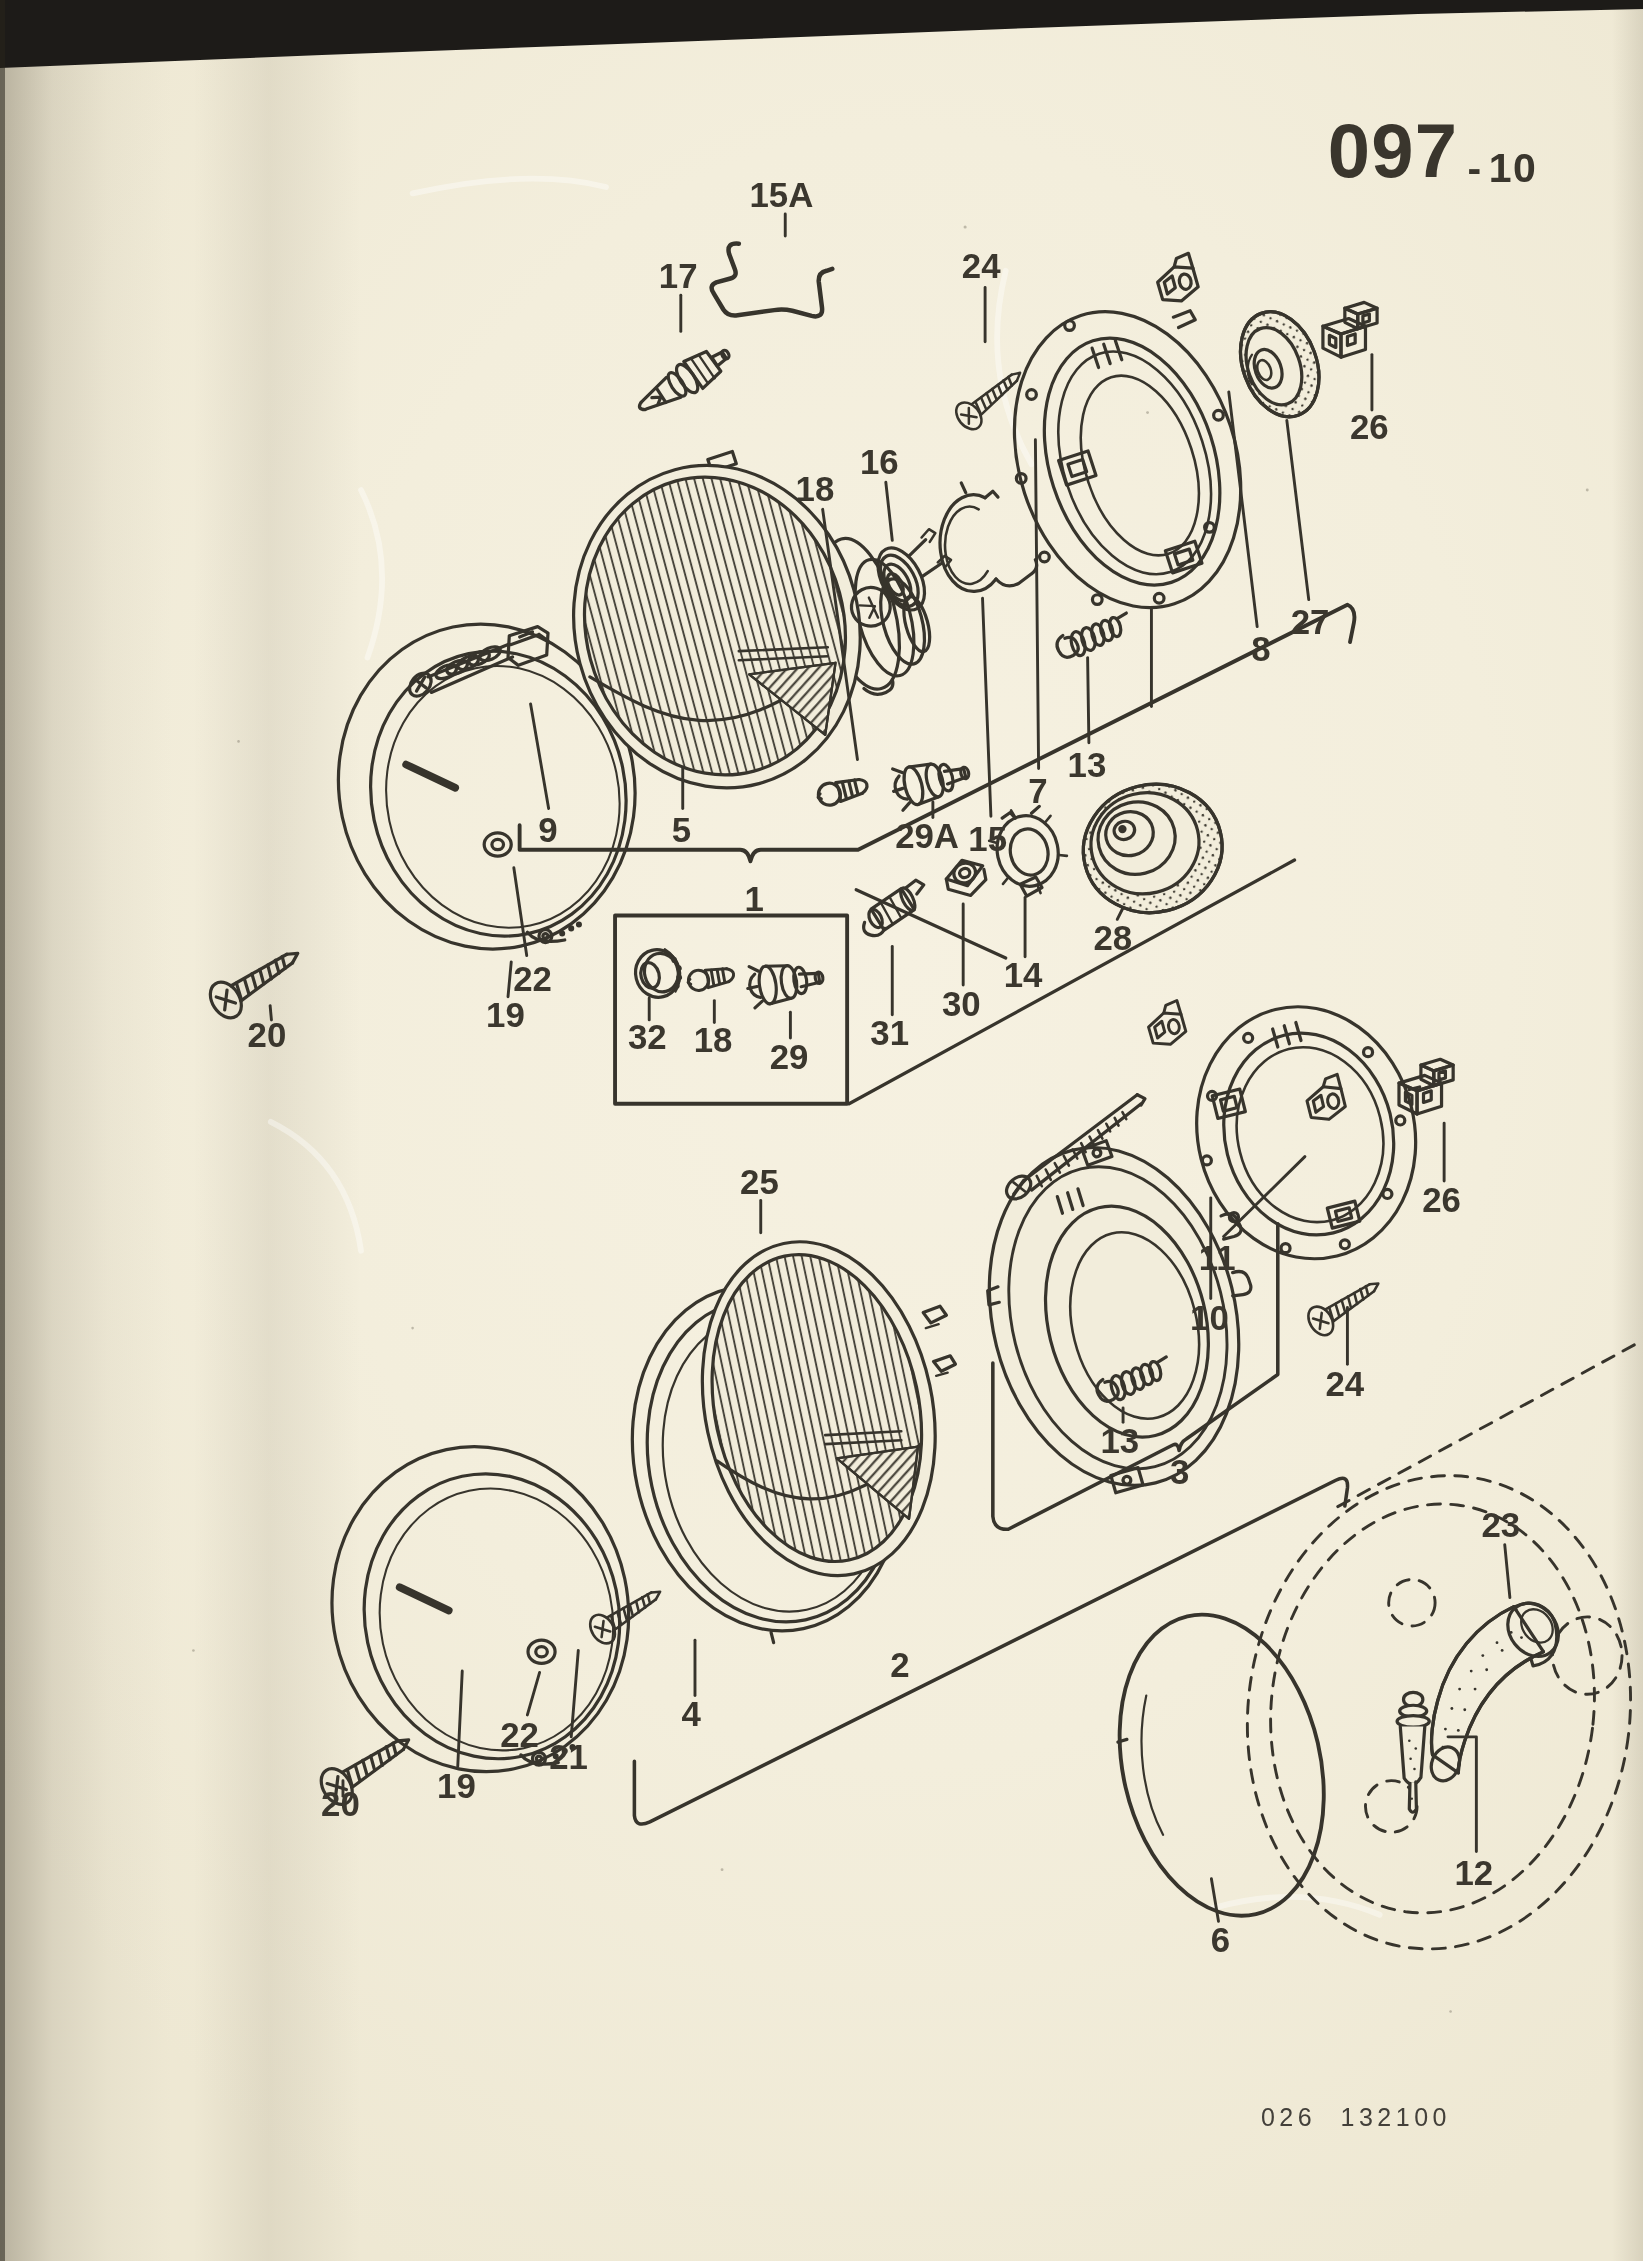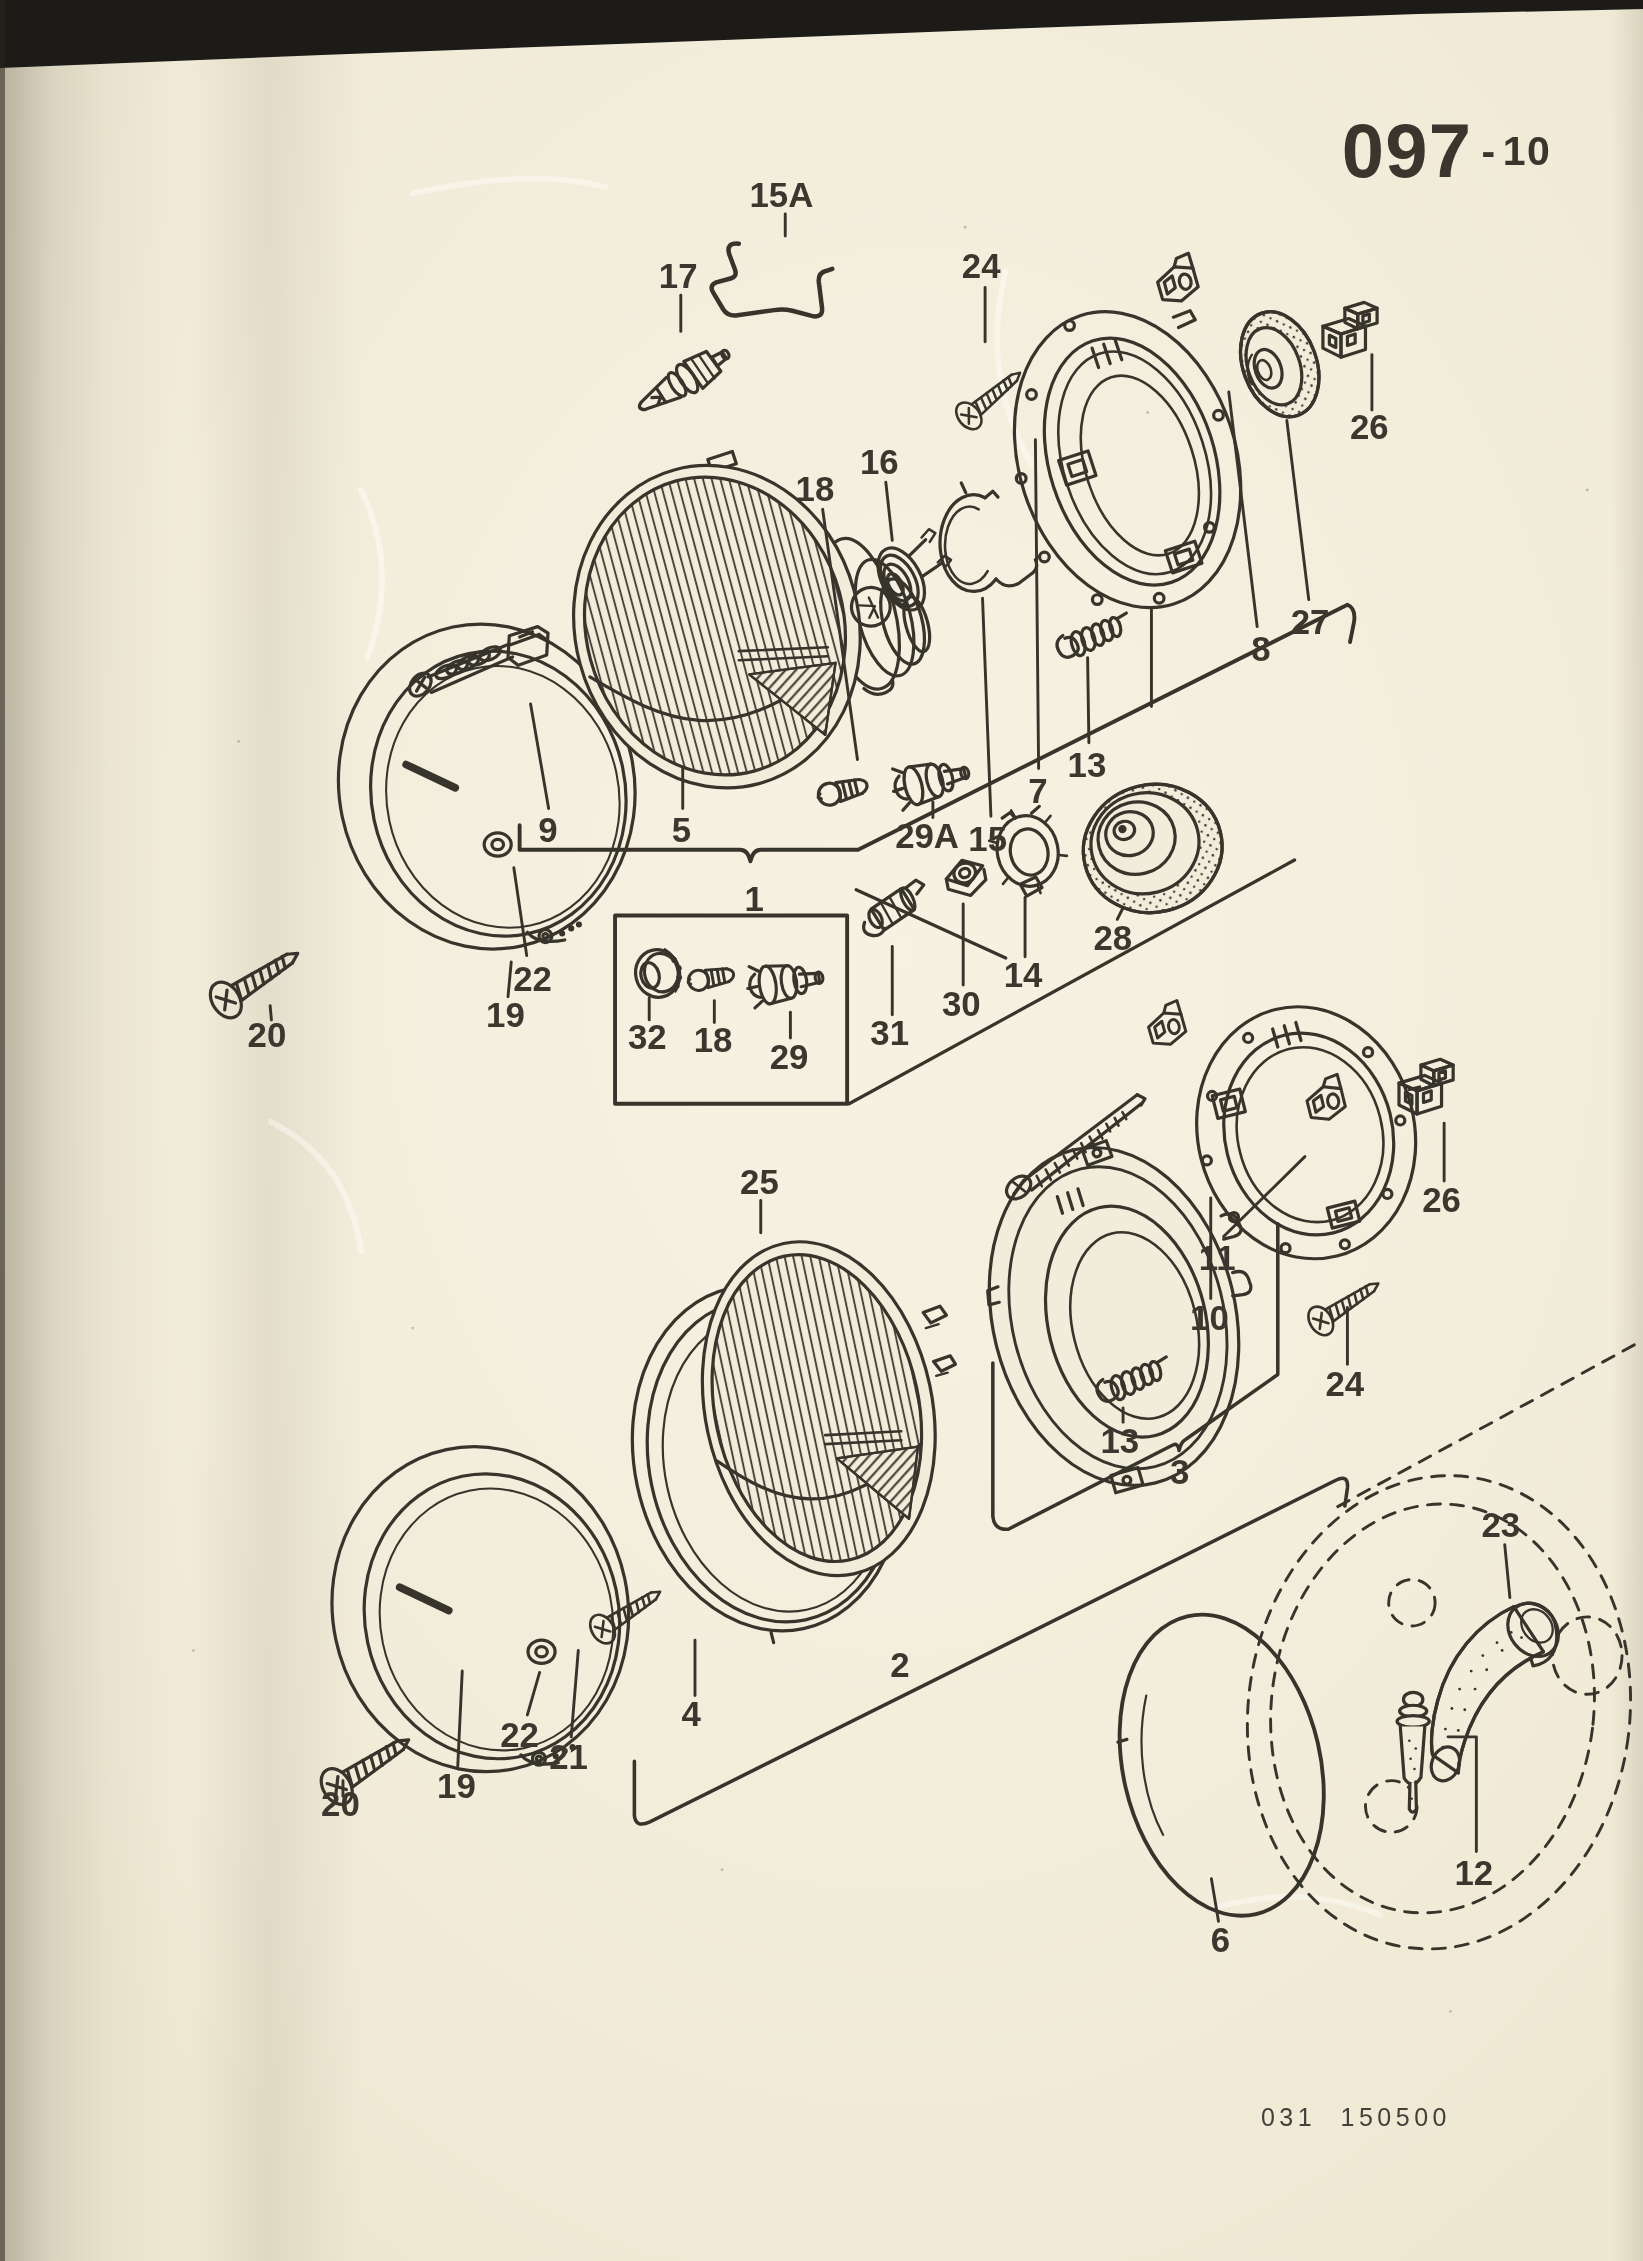--- a/index.html
+++ b/index.html
@@ -24,22 +24,22 @@
   .gutter-line{position:absolute;left:0;top:0;bottom:0;width:4.5px;background:rgba(40,36,28,.55);}
   .crease-shadow{
     position:absolute;left:193px;top:0;bottom:0;width:168px;
     background:linear-gradient(90deg, rgba(92,82,60,0) 0%, rgba(92,82,60,.10) 45%, rgba(92,82,60,0) 100%);
   }
   .right-shadow{
     position:absolute;right:0;top:0;bottom:0;width:32px;
     background:linear-gradient(270deg, rgba(80,70,50,.14), rgba(80,70,50,0));
   }
   .header{
-    position:absolute;top:113px;right:93px;
-    display:flex;align-items:center;color:#3a362d;
+    position:absolute;top:113px;right:107px;
+    display:flex;align-items:flex-end;color:#3a362d;
     font-weight:700;letter-spacing:1.3px;
   }
   .header .code{font-size:76px;line-height:1;}
   .header .sep{font-size:41px;line-height:1;margin:0 6.4px 0 9px;font-weight:700;}
   .header .sub{font-size:41px;line-height:1;}
   .footer{
     position:absolute;top:2103px;right:193px;
     font-size:25px;color:#43403a;letter-spacing:4.5px;word-spacing:13px;
     font-weight:400;
   }
@@ -639,15 +639,15 @@
         <polyline points="532,2762 532,2786" class="leader"></polyline>
         <text x="528" y="2798" class="plabel">20</text>
         <polyline points="2334,2396 2342,2478" class="leader"></polyline>
         <text x="2328" y="2364" class="plabel">23</text>
         <text x="2286" y="2904" class="plabel">12</text>
         <polyline points="1879,2914 1890,2980" class="leader"></polyline>
         <text x="1893" y="3008" class="plabel">6</text>
       </g>
   </svg>
 
-  <div class="footer">031 150500</div>
+  <div class="footer">026 132100</div>
 </div>
 
 
 </body></html>

